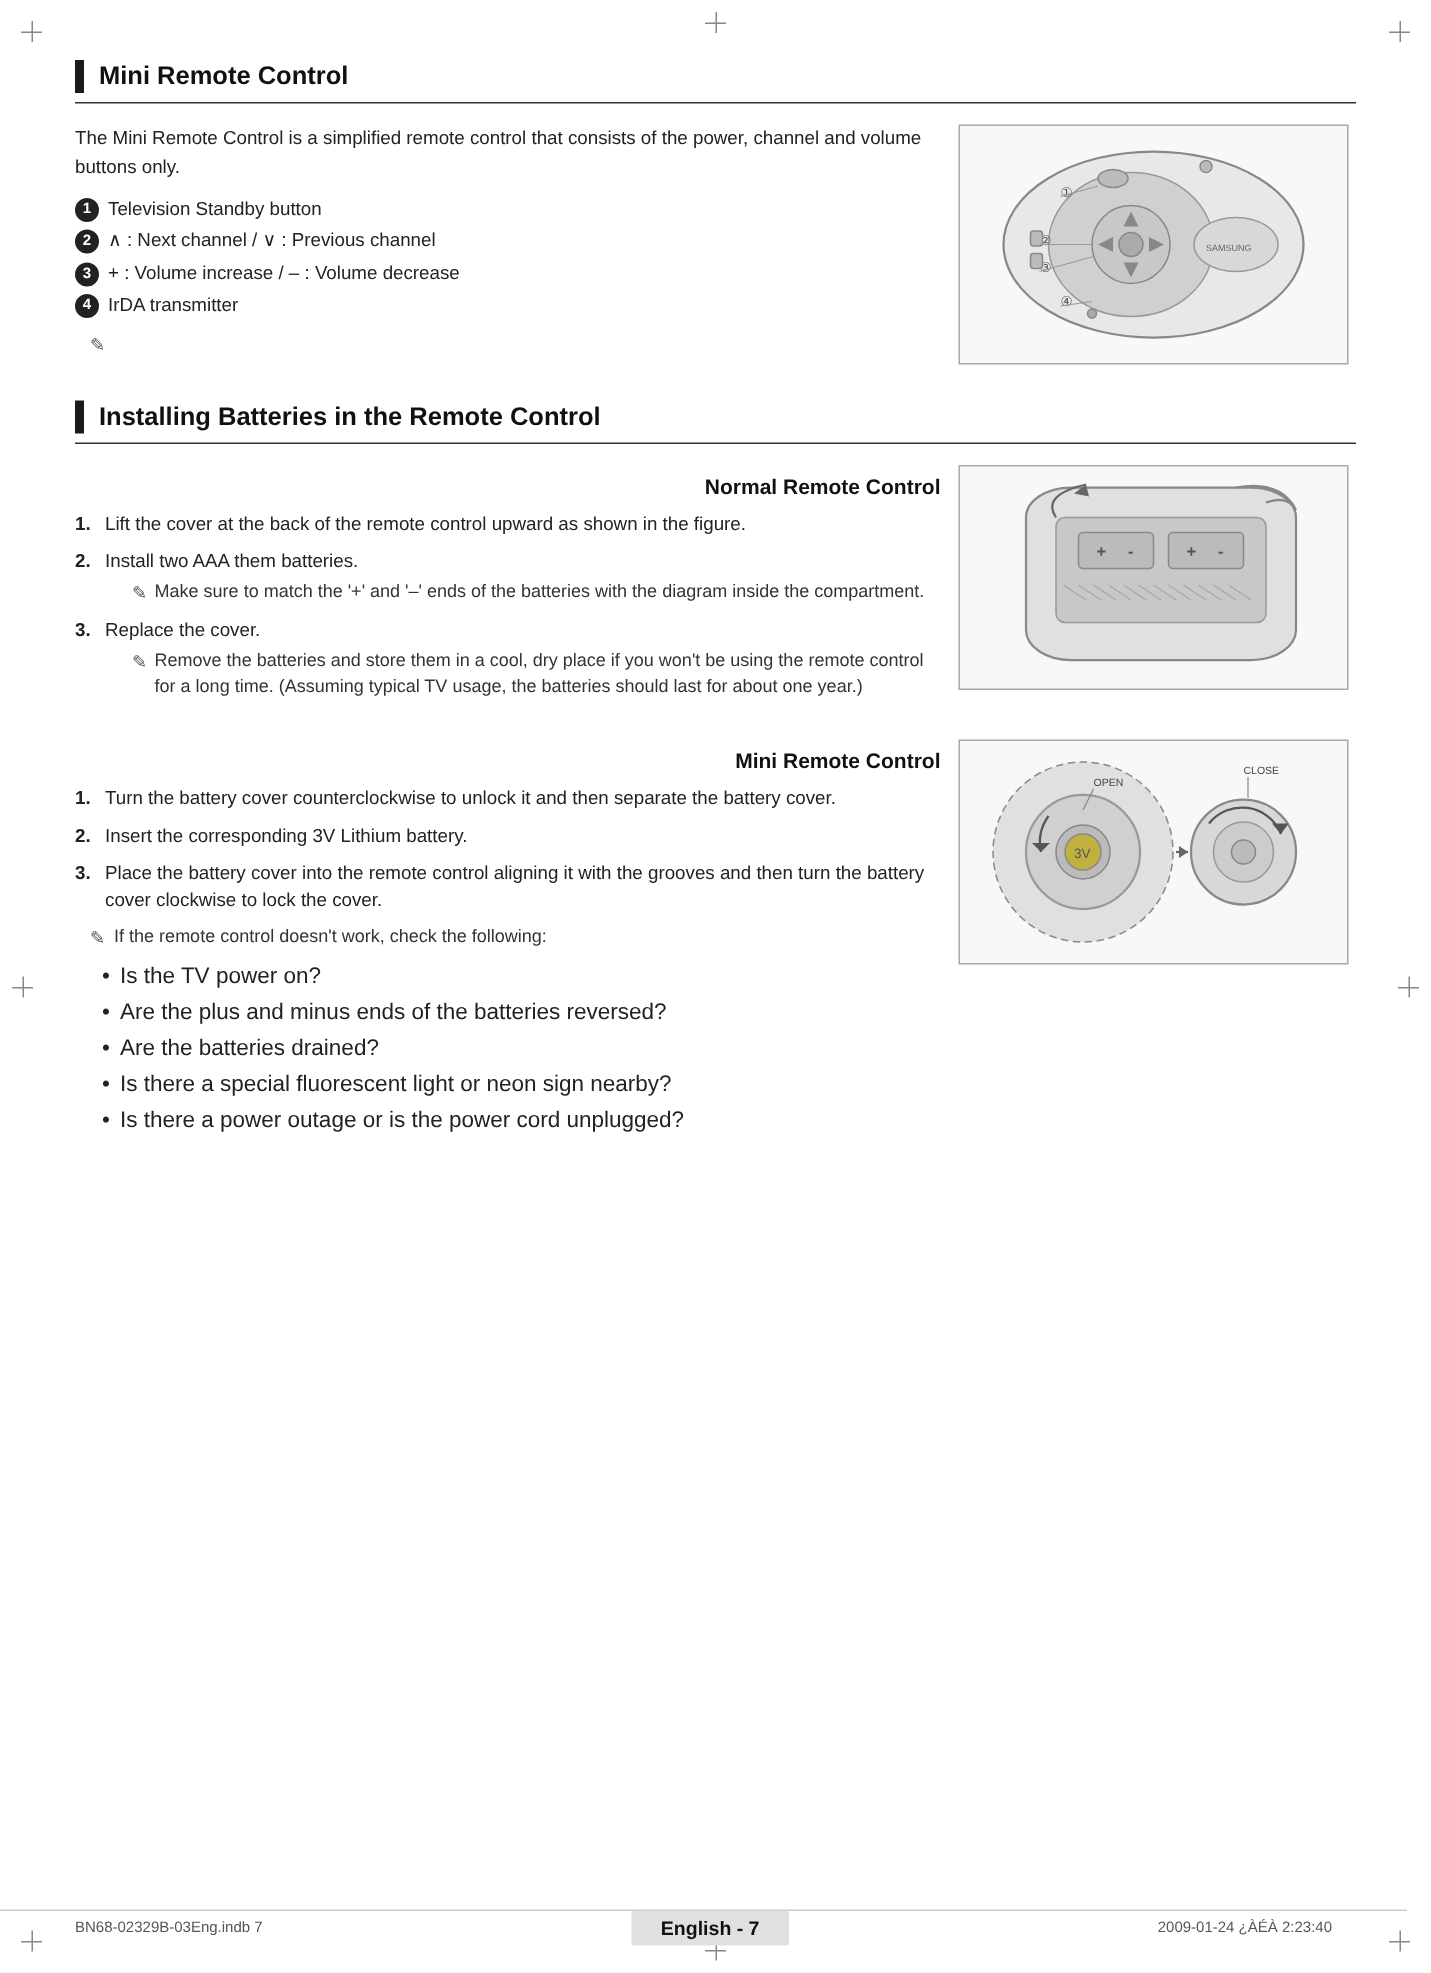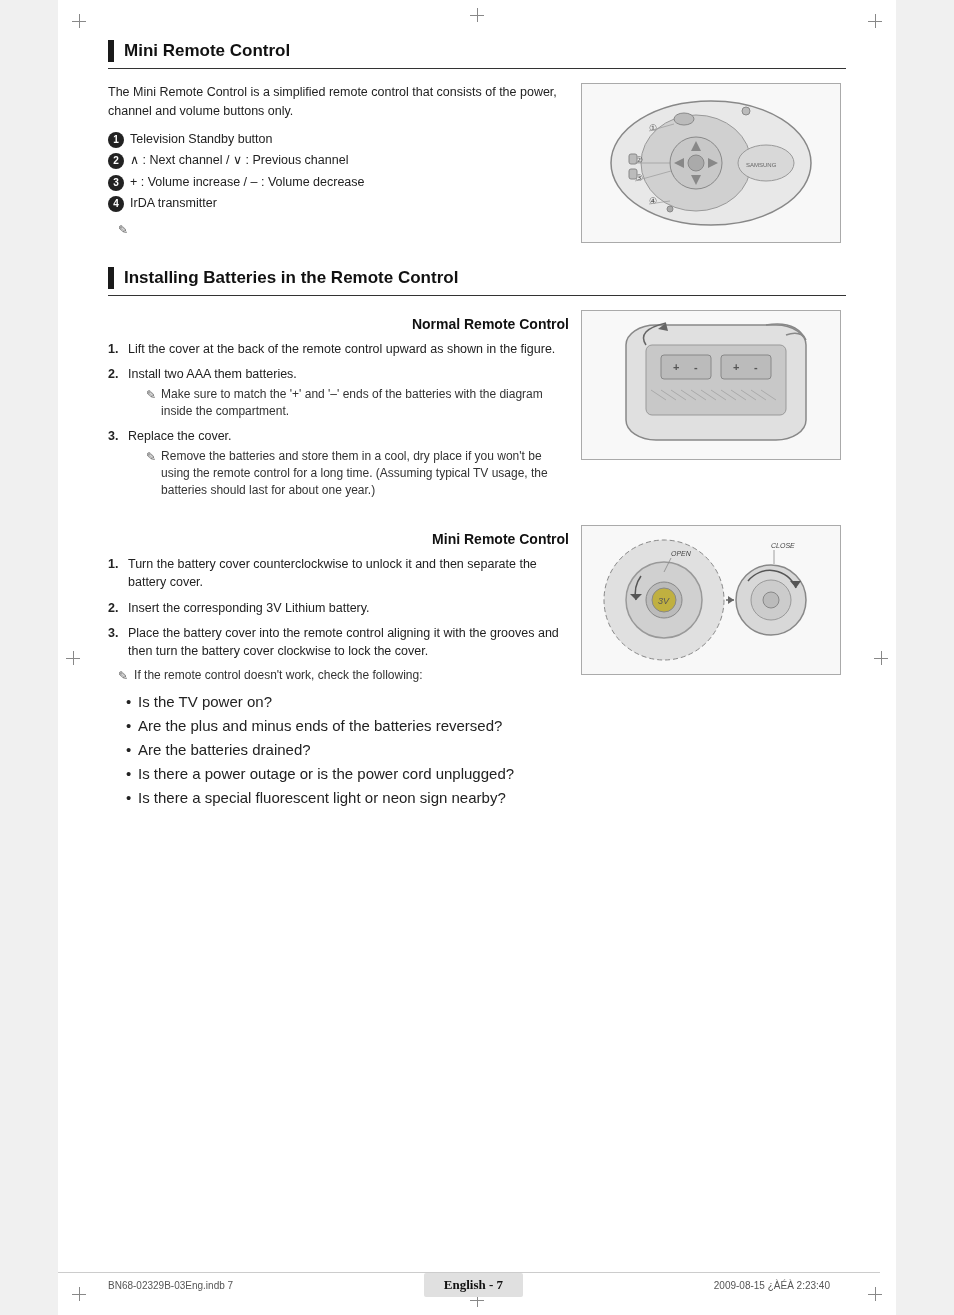--- a/index.html
+++ b/index.html
@@ -7,21 +7,21 @@
     body {
       background: #f0f0f0;
       display: flex;
       justify-content: center;
       align-items: flex-start;
       min-height: 100vh;
       font-family: Arial, sans-serif;
     }
 
     .page {
-      width: 838px;
+      width: 954px;
       min-height: 1315px;
       background: #ffffff;
       position: relative;
       padding: 40px 50px 60px 50px;
     }
 
     
     .corner-mark {
       position: absolute;
       width: 14px;
@@ -259,21 +259,20 @@
     }
 
     .battery-normal-diagram {
       width: 260px;
       height: 150px;
     }
 
     .battery-mini-diagram {
       width: 260px;
       height: 150px;
-      font-style: italic;
     }
 
     
     .page-footer {
       position: absolute;
       bottom: 18px;
       left: 0;
       right: 16px;
       display: flex;
       align-items: center;
@@ -285,21 +284,20 @@
       font-size: 10px;
       color: #555;
     }
     .footer-center {
       font-size: 13px;
       font-weight: bold;
       color: #111;
       background: #e0e0e0;
       padding: 4px 20px;
       border-radius: 2px;
-      font-family: Liberation Serif, serif;
     }
     .footer-right {
       font-size: 10px;
       color: #555;
     }
 
     
     .bottom-center-mark {
       position: absolute;
       bottom: 8px;
@@ -511,24 +509,24 @@
           <li>
             <span>Is the TV power on?</span>
           </li>
           <li>
             <span>Are the plus and minus ends of the batteries reversed?</span>
           </li>
           <li>
             <span>Are the batteries drained?</span>
           </li>
           <li>
+            <span>Is there a special fluorescent light or neon sign nearby?</span>
+          </li>
+          <li>
             <span>Is there a power outage or is the power cord unplugged?</span>
-          </li>
-          <li>
-            <span>Is there a special fluorescent light or neon sign nearby?</span>
           </li>
         </ul>
       </div>
       <div class="content-image">
         <div class="diagram-box battery-mini-diagram">
 
           <svg width="250" height="148" viewBox="0 0 250 148">
 
             <ellipse cx="78" cy="74" rx="60" ry="60" fill="#e0e0e0" stroke="#888" stroke-width="1" stroke-dasharray="5,3"></ellipse>
 
@@ -558,15 +556,15 @@
             <polygon points="148,74 142,70 142,78" fill="#666"></polygon>
           </svg>
         </div>
       </div>
     </div>
   </div>
 
   <div class="page-footer">
     <span class="footer-left">BN68-02329B-03Eng.indb   7</span>
     <span class="footer-center">English - 7</span>
-    <span class="footer-right">2009-08-15   ¿ÀÉÀ 2:23:40</span>
+    <span class="footer-right">2009-01-24   ¿ÀÉÀ 2:23:40</span>
   </div>
 </div>
 
 </body></html>

